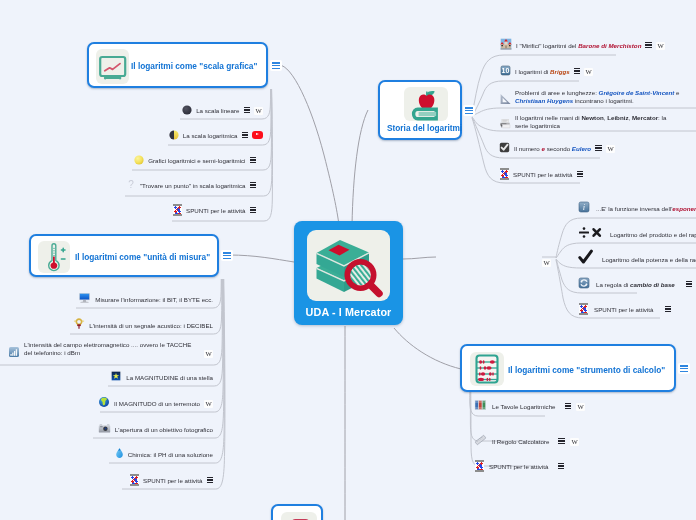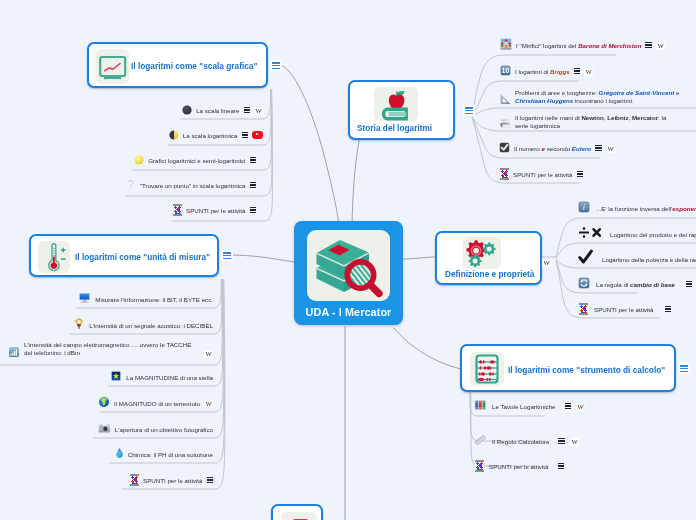--- a/index.html
+++ b/index.html
@@ -160,21 +160,21 @@
     </svg>
   </div>
   <div class="btxt" style="left:42px;top:17px">Il logaritmi come "scala grafica"</div>
 </div>
 <div class="bhandle" style="left:270px;top:60px">
       <i></i>
       <i></i>
       <i></i>
     </div>
 
-<div class="branch" style="left:348px;top:80px;width:107px;height:60px">
+<div class="branch" style="left:378px;top:80px;width:84px;height:60px">
   <div class="ibox" style="left:24px;top:5px;width:44px;height:34px">
     <svg width="44" height="34" viewBox="0 0 44 34">
       <path d="M22.4 6.4 C24.3 3.9 28.4 3.6 30.6 4.3 C30.2 7.2 27.1 9.2 23.5 8.9 Z" fill="#33a58f"></path>
       <path d="M22.1 4.4 L22.1 9.6 L23.5 9.6 L23.5 4.6 Z" fill="#33a58f"></path>
       <path d="M22.6 9 C20.2 6.6 16.6 7.3 15.3 10.6 C14 14.1 15.6 18.2 17.6 20.6 C18.8 22 19.7 22.4 20.4 22.4 L24.8 22.4 C25.5 22.4 26.4 22 27.6 20.6 C29.6 18.2 31.2 14.1 29.9 10.6 C28.6 7.3 25 6.6 22.6 9 Z" fill="#ce0e2d"></path>
       <path d="M13.8 22.2 L32.2 22.2 L32.2 31.8 L13.8 31.8 C11.2 31.8 9.6 29.7 9.6 27 C9.6 24.3 11.2 22.2 13.8 22.2 Z" fill="none" stroke="#33a58f" stroke-width="3.4"></path>
       <path d="M14.6 27 L32.2 27" stroke="#92cfc0" stroke-width="4.3"></path>
     </svg>
   </div>
   <div class="btxt" style="left:7px;top:41px">Storia del logaritmi</div>
@@ -196,40 +196,20 @@
     </svg>
   </div>
   <div class="btxt" style="left:44px;top:16px">Il logaritmi come "unità di misura"</div>
 </div>
 <div class="bhandle" style="left:221px;top:250px">
       <i></i>
       <i></i>
       <i></i>
     </div>
 
-<div class="branch" style="left:435px;top:231px;width:107px;height:54px">
-  <div class="ibox" style="left:26px;top:4px;width:38px;height:32px">
-    <svg width="38" height="32" viewBox="0 0 38 32">
-      <g fill="#ce0e2d">
-        <path d="M11.8 3.2 l2.6 0 l.6 2.2 l2 .85 l2-1.15 l1.85 1.85 l-1.15 2 l.85 2 l2.2 .6 l0 2.6 l-2.2 .6 l-.85 2 l1.15 2 l-1.85 1.85 l-2-1.15 l-2 .85 l-.6 2.2 l-2.6 0 l-.6-2.2 l-2-.85 l-2 1.15 l-1.85-1.85 l1.15-2 l-.85-2 l-2.2-.6 l0-2.6 l2.2-.6 l.85-2 l-1.15-2 l1.85-1.85 l2 1.15 l2-.85 Z"></path>
-      </g>
-      <circle cx="13.1" cy="13.6" r="4.6" fill="none" stroke="#e8657c" stroke-width="1.7"></circle>
-      <circle cx="13.1" cy="13.6" r="2.9" fill="#eef0ea"></circle>
-      <g fill="#33a58f">
-        <path d="M25.3 5.6 l1.7 0 l.4 1.45 l1.3 .55 l1.3-.75 l1.2 1.2 l-.75 1.3 l.55 1.3 l1.45 .4 l0 1.7 l-1.45 .4 l-.55 1.3 l.75 1.3 l-1.2 1.2 l-1.3-.75 l-1.3 .55 l-.4 1.45 l-1.7 0 l-.4-1.45 l-1.3-.55 l-1.3 .75 l-1.2-1.2 l.75-1.3 l-.55-1.3 l-1.45-.4 l0-1.7 l1.45-.4 l.55-1.3 l-.75-1.3 l1.2-1.2 l1.3 .75 l1.3-.55 Z"></path>
-      </g>
-      <circle cx="26.15" cy="11.95" r="2.5" fill="#eef0ea"></circle>
-      <g fill="#33a58f">
-        <path d="M11.3 17.6 l1.7 0 l.4 1.45 l1.3 .55 l1.3-.75 l1.2 1.2 l-.75 1.3 l.55 1.3 l1.45 .4 l0 1.7 l-1.45 .4 l-.55 1.3 l.75 1.3 l-1.2 1.2 l-1.3-.75 l-1.3 .55 l-.4 1.45 l-1.7 0 l-.4-1.45 l-1.3-.55 l-1.3 .75 l-1.2-1.2 l.75-1.3 l-.55-1.3 l-1.45-.4 l0-1.7 l1.45-.4 l.55-1.3 l-.75-1.3 l1.2-1.2 l1.3 .75 l1.3-.55 Z"></path>
-      </g>
-      <circle cx="12.15" cy="23.95" r="2.5" fill="#eef0ea"></circle>
-    </svg>
-  </div>
-  <div class="btxt" style="left:8px;top:36px">Definizione e proprietà</div>
-</div>
 <span class="wikip" style="position:absolute;left:542px;top:253px"><svg width="9" height="8" viewBox="0 0 9 8">
         <rect width="9" height="8" fill="#fdfdfd" rx="1"></rect>
         <text x="4.5" y="6.3" text-anchor="middle" font-family="Liberation Serif, serif" font-size="6.6" fill="#2a2a30">W</text>
       </svg></span>
 
 <div class="branch" style="left:460px;top:344px;width:216px;height:48px">
   <div class="ibox" style="left:8px;top:6px;width:34px;height:34px">
     <svg width="34" height="34" viewBox="0 0 34 34">
       <rect x="6.5" y="3.5" width="21" height="27" rx="3" fill="#f7f4f2" stroke="#2fa491" stroke-width="2.1"></rect>
       <g stroke="#2fa491" stroke-width="1.3">

